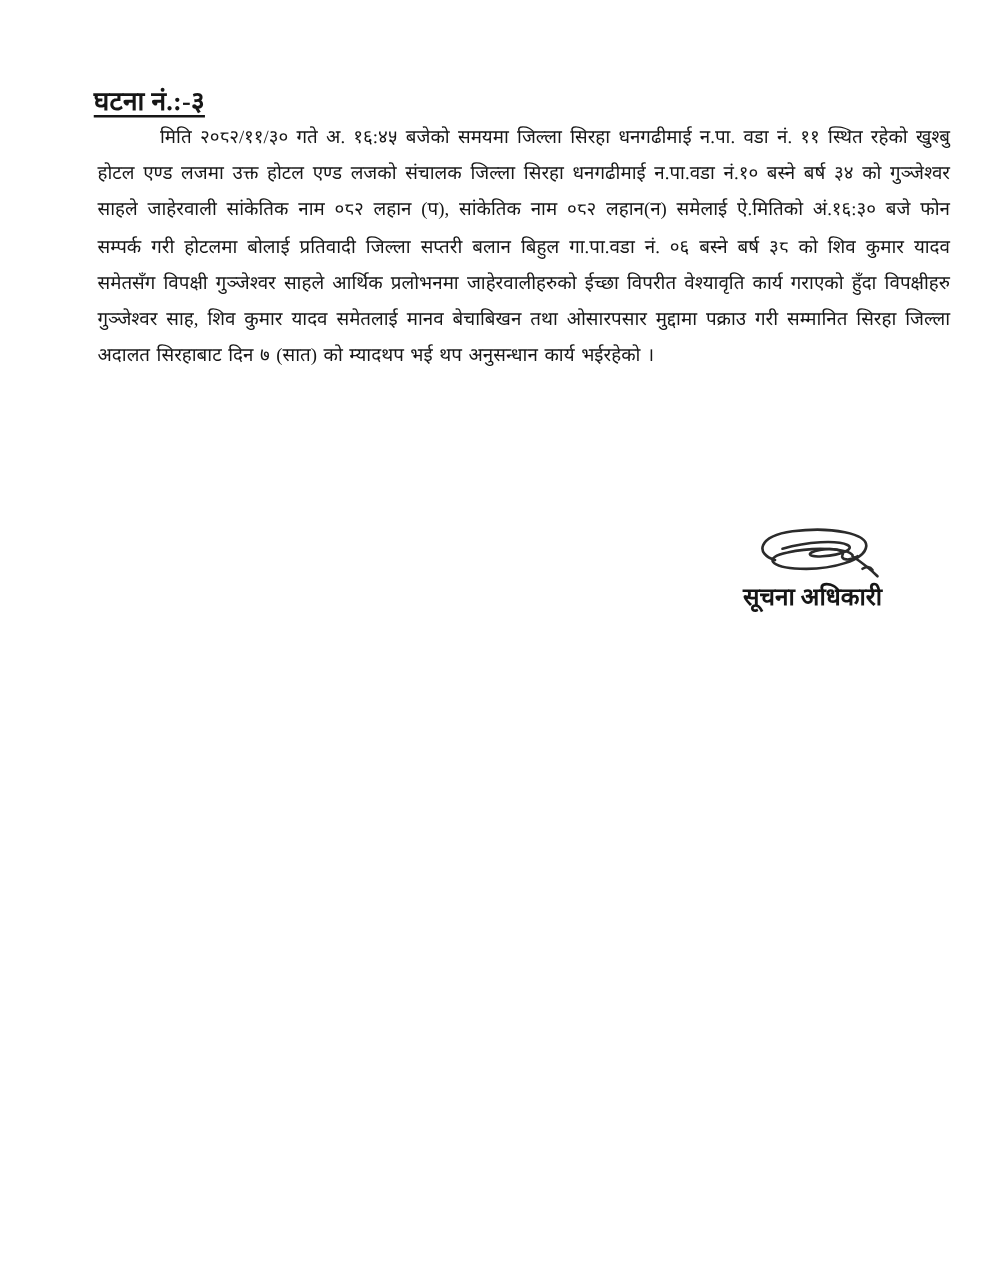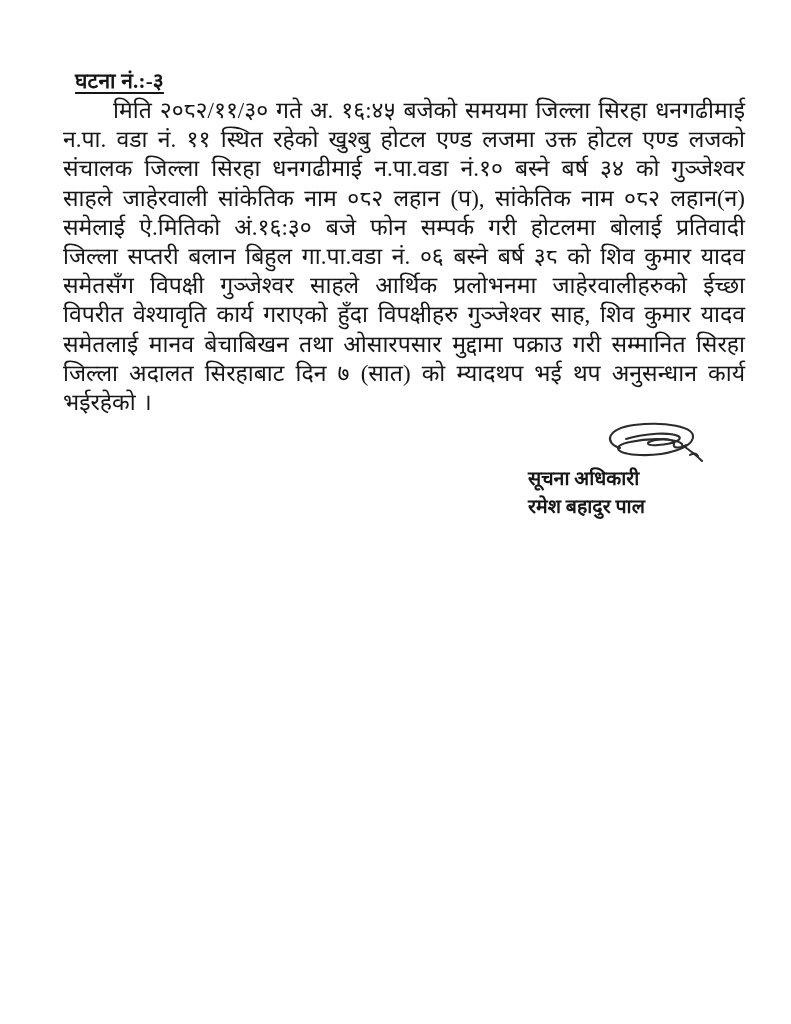--- a/index.html
+++ b/index.html
@@ -28,34 +28,35 @@
     left: 75px;
     top: 66px;
     font-size: 21px;
     font-weight: bold;
     text-decoration: underline;
     text-underline-offset: 4px;
     letter-spacing: 0.2px;
   }
   .body-paragraph {
     position: absolute;
-    left: 63px;
+    left: 78px;
     top: 96px;
     width: 682px;
-    font-size: 23px;
+    font-size: 15px;
     line-height: 29.2px;
     text-align: justify;
     text-indent: 50px;
     word-spacing: 1.5px;
   }
   .signature-block {
     position: absolute;
     left: 528px;
     top: 415px;
     width: 244px;
+    text-align: center;
   }
   .signature-mark {
     display: block;
     margin: 0 auto -2px auto;
     width: 128px;
     height: 52px;
   }
   .sig-line {
     font-size: 19.5px;
     font-weight: bold;
@@ -77,17 +78,16 @@
       <g fill="none" stroke="#2b2b2b" stroke-width="2.1" stroke-linecap="round">
         <path d="M34,33 C18,28 20,14 48,10 C80,6 108,12 107,22 C106,33 80,41 54,40 C30,39 24,31 44,27 C66,22 92,24 96,29"></path>
         <path d="M40,24 C60,18 84,17 92,21 C98,24 88,29 72,30 C60,31 58,27 70,25 C80,23 90,25 88,29 C86,33 94,34 100,30"></path>
         <path d="M96,30 C102,34 110,40 116,46"></path>
         <path d="M104,40 c3,-2 6,-2 8,1"></path>
       </g>
     </svg>
 
     <div class="sig-line">सूचना अधिकारी</div>
 
-    <div class="sig-line">रमेश बहादुर पाल</div>
 
   </div>
 
 </div>
 
 </body></html>

